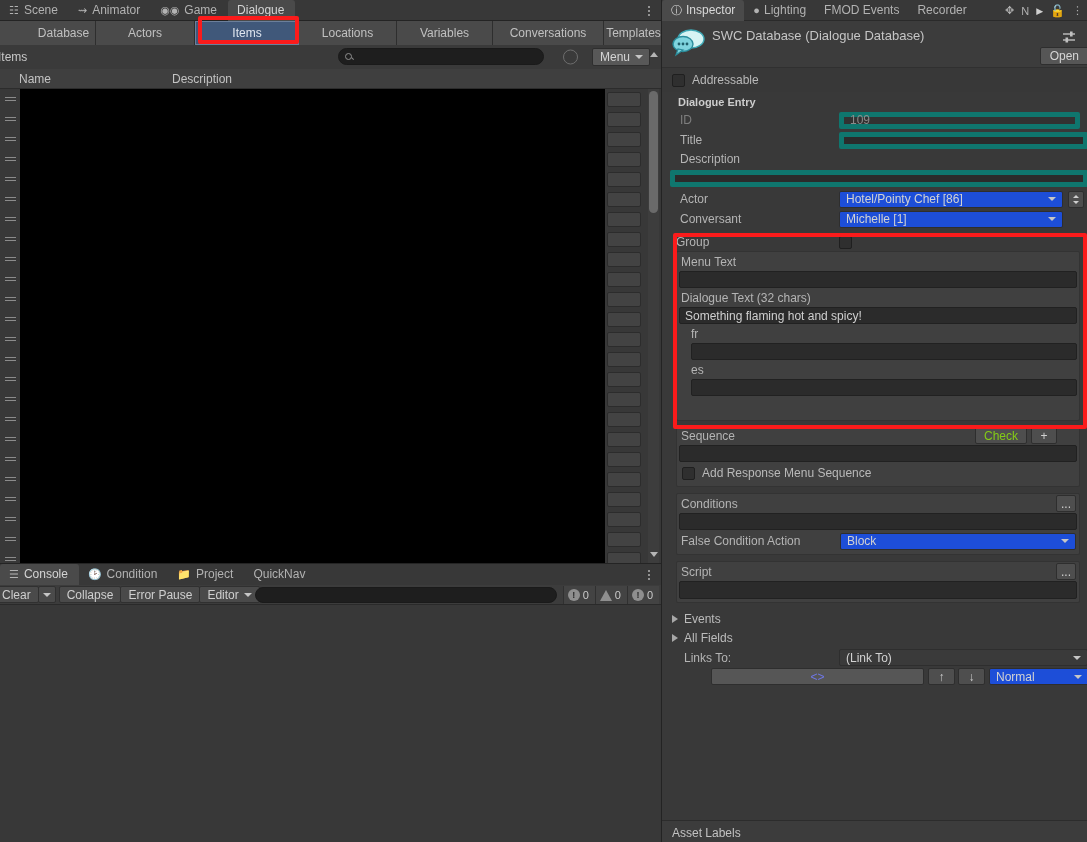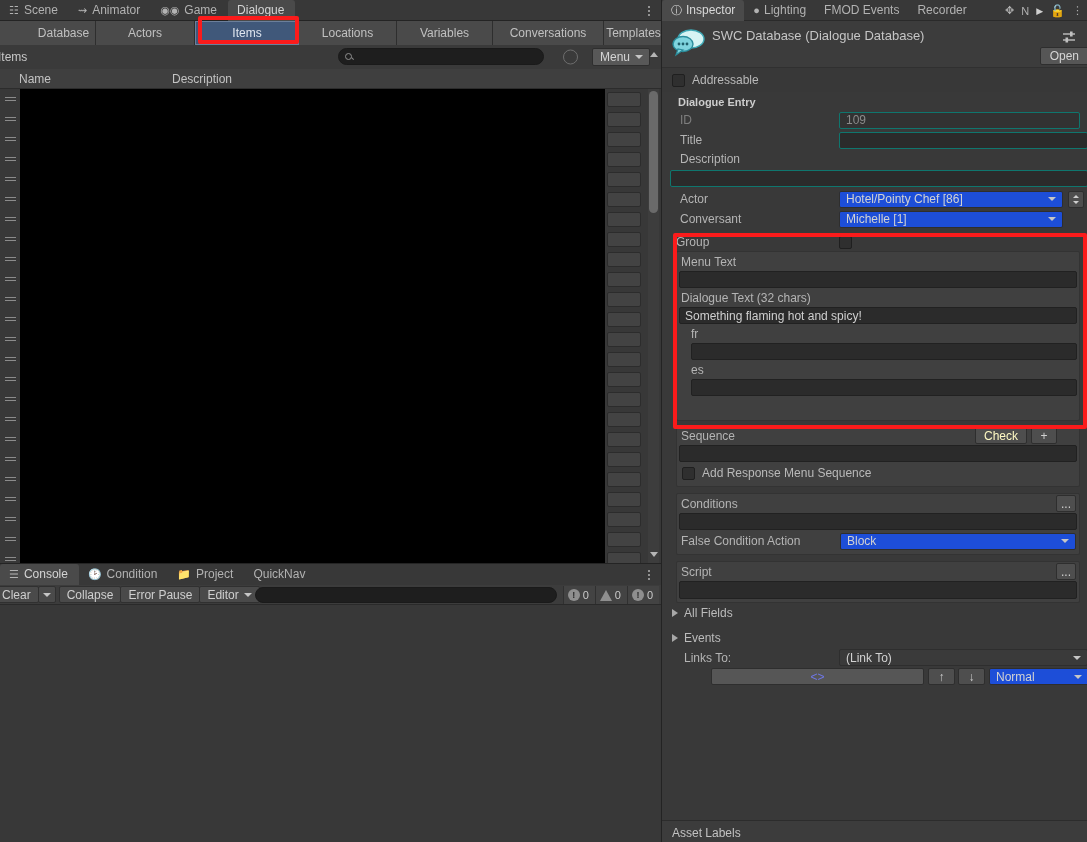--- a/index.html
+++ b/index.html
@@ -114,36 +114,36 @@
 
   .addr-row { height: 24px; display: flex; align-items: center; gap: 7px; padding-left: 10px; background: #383838; }
   .cbx { width: 13px; height: 13px; background: #2f2f2f; border: 1px solid #1f1f1f; border-radius: 2px; flex: 0 0 13px; }
 
   .insp-body { position: absolute; left: 0; top: 92px; width: 426px; height: 750px; background: #393939; }
 
   .sec-title { font-size: 11px; color: #cdcdcd; font-weight: bold; padding: 4px 0 2px 16px; }
   .frow { height: 20px; position: relative; display: flex; align-items: center; }
   .flabel { position: absolute; left: 18px; font-size: 12px; color: #b4b4b4; }
   .flabel.dim { color: #7e7e7e; }
-  .fin { position: absolute; left: 177px; right: 0px; height: 17px; background: #2b2b2b; border: 1px solid #0f766e; border-radius: 2px; display: flex; align-items: center; padding-left: 6px; font-size: 12px; color: #9f9f9f; }
+  .fin { position: absolute; left: 177px; right: 0px; height: 17px; background: #2b2b2b; border: 5px solid #0f766e; border-radius: 2px; display: flex; align-items: center; padding-left: 6px; font-size: 12px; color: #9f9f9f; }
   .fin.readonly { color: #8b8b8b; background: #323232; }
   .fin.wide { left: 8px; right: 8px; }
   .fdrop { position: absolute; left: 177px; right: 18px; height: 17px; background: #1d4ed8; border: 1px solid #2e2e2e; border-radius: 2px; display: flex; align-items: center; padding: 0 6px; font-size: 12px; color: #d2d2d2; }
   .fdrop .caret-dn { margin-left: auto; }
   .side-btn { position: absolute; right: 0px; width: 16px; height: 17px; background: #4e4e4e; border: 1px solid #2e2e2e; border-radius: 2px; display: flex; align-items: center; justify-content: center; }
   .redbox { position: absolute; left: 673px; top: 233px; width: 414px; height: 196px; border: 4px solid #fb1b1b; border-radius: 2px; pointer-events: none; z-index: 50; }
   .redbox2 { position: absolute; left: 198px; top: 16px; width: 101px; height: 28px; border: 4px solid #fb1b1b; border-radius: 2px; pointer-events: none; z-index: 50; }
 
   .panel { background: #404040; border: 1px solid #333; border-radius: 2px; }
   .tin { background: #2b2b2b; border: 1px solid #212121; border-radius: 2px; height: 17px; display: flex; align-items: center; padding-left: 5px; font-size: 12px; color: #cfcfcf; }
   .tlabel { font-size: 12px; color: #b4b4b4; padding: 3px 0 2px 4px; }
   .foldrow { height: 19px; display: flex; align-items: center; gap: 6px; padding-left: 10px; font-size: 12px; color: #bcbcbc; }
   .tri-r { width: 0; height: 0; border-top: 4.5px solid transparent; border-bottom: 4.5px solid transparent; border-left: 6px solid #a8a8a8; }
   .sbtn { background: #4e4e4e; border: 1px solid #2e2e2e; border-radius: 2px; font-size: 12px; color: #d0d0d0; display: flex; align-items: center; justify-content: center; }
-  .sbtn.dim { color: #fef9c3; }
+  .sbtn.dim { color: #84cc16; }
   .asset-labels { position: absolute; left: 0; bottom: 0; width: 426px; height: 22px; background: #3c3c3c; border-top: 1px solid #2c2c2c; display: flex; align-items: flex-end; padding: 0 0 2px 10px; font-size: 12px; color: #c2c2c2; }
   .link-arrow { color: #6f77e6; font-size: 12px; }
 </style>
 </head>
 <body>
 
 <div class="root">
 
   <div class="left-pane">
 
@@ -619,27 +619,27 @@
       </div>
 
       <div class="panel" style="position:relative;margin:6px 8px 0 14px;height:42px">
         <div class="tlabel">Script</div>
         <div class="sbtn" style="position:absolute;right:3px;top:1px;width:20px;height:17px">
             <span>...</span>
           </div>
         <div class="tin" style="margin:0 2px;height:18px"></div>
       </div>
 
+      <div class="foldrow" style="margin-top:6px">
+        <span class="tri-r"></span>
+        <span>Events</span>
+      </div>
       <div class="foldrow">
         <span class="tri-r"></span>
         <span>All Fields</span>
-      </div>
-      <div class="foldrow" style="margin-top:6px">
-        <span class="tri-r"></span>
-        <span>Events</span>
       </div>
 
       <div class="frow" style="height:21px">
         <span class="flabel" style="left:22px">Links To:</span>
         <span class="fdrop" style="left:177px;right:0px;background:#3a3a3a">
           <span>(Link To)</span>
           <span class="caret-dn"></span>
         </span>
       </div>
       <div style="position:relative;height:22px">

